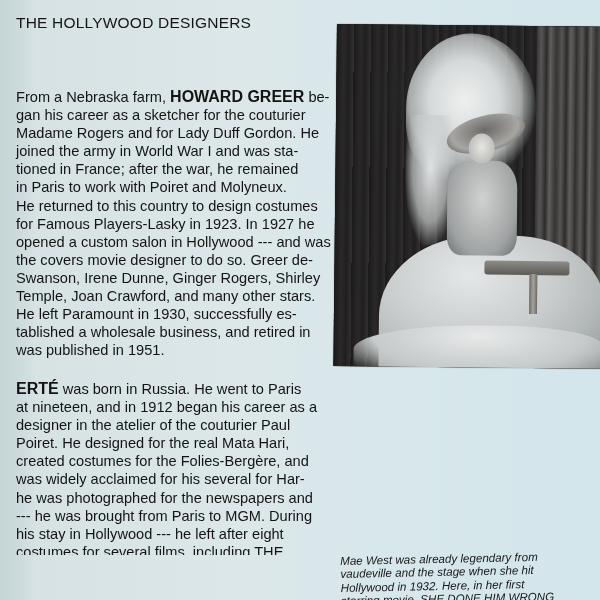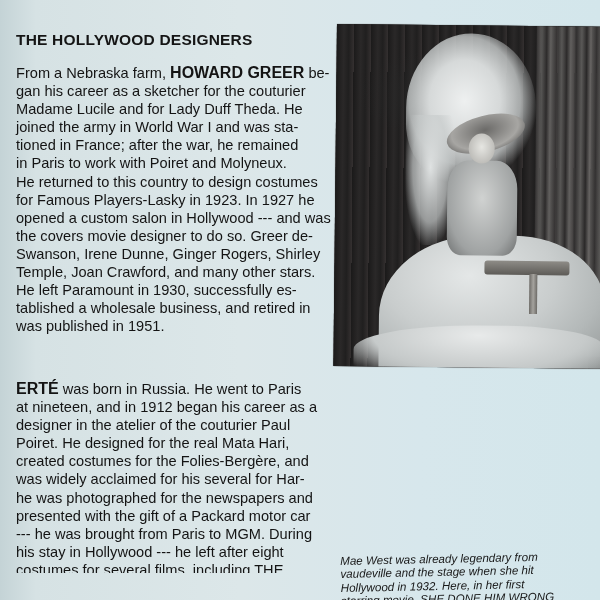--- a/index.html
+++ b/index.html
@@ -4,30 +4,30 @@
   <style>
     html, body { margin: 0; padding: 0; }
     body {
       width: 600px; height: 600px; overflow: hidden; position: relative;
       background: linear-gradient(90deg, #c4d3d6 0%, #d6e2e4 6%, #dce7e9 40%, #d7e7ec 70%, #d3e6eb 100%);
       font-family: "Liberation Sans", "DejaVu Sans", sans-serif;
       color: #111;
     }
     .page { position: absolute; inset: 0; }
     .heading {
-      position: absolute; left: 16px; top: 31px;
-      font-size: 15.5px; font-weight: bold; letter-spacing: 0.2px;
+      position: absolute; left: 16px; top: 14px;
+      font-size: 15.5px; font-weight: normal; letter-spacing: 0.2px;
       color: #151515; margin: 0;
     }
     .col {
       position: absolute; left: 16px; width: 320px;
       font-size: 14.6px; line-height: 18.1px; color: #141414;
     }
     .col .line { white-space: nowrap; display: block; }
-    .para1 { top: 64px; }
+    .para1 { top: 88px; }
     .para2 { top: 380px; }
     .bold { font-weight: bold; font-size: 16px; }
     .cut { overflow: hidden; height: 12px; }
 
     
     .photo {
       position: absolute; left: 337px; top: 24px; width: 270px; height: 342px;
       background:
         radial-gradient(ellipse 60px 40px at 30% 20%, rgba(40,40,40,0.6), transparent),
         repeating-linear-gradient(90deg, #1b1a1a 0px, #2a2828 7px, #201f1f 12px, #332f2f 17px),
@@ -99,21 +99,21 @@
 </head>
 <body>
 
 <div class="page">
 
   <h1 class="heading">THE HOLLYWOOD DESIGNERS</h1>
 
   <div class="col para1">
     <span class="line"><span>From a Nebraska farm, </span><span class="bold">HOWARD GREER</span><span> be-</span></span>
     <span class="line">gan his career as a sketcher for the couturier</span>
-    <span class="line">Madame Lucile and for Lady Duff Theda. He</span>
+    <span class="line">Madame Rogers and for Lady Duff Gordon. He</span>
     <span class="line">joined the army in World War I and was sta-</span>
     <span class="line">tioned in France;  after the war, he remained</span>
     <span class="line">in Paris to work with Poiret and Molyneux.</span>
     <span class="line">He returned to this country to design costumes</span>
     <span class="line">for Famous Players-Lasky in 1923.  In 1927 he</span>
     <span class="line">opened a custom salon in Hollywood --- and was</span>
     <span class="line">the covers movie designer to do so.  Greer de-</span>
     <span class="line">Swanson, Irene Dunne, Ginger Rogers, Shirley</span>
     <span class="line">Temple, Joan Crawford, and many other stars.</span>
     <span class="line">He left Paramount in 1930, successfully es-</span>
@@ -122,21 +122,20 @@
   </div>
 
   <div class="col para2">
     <span class="line"><span class="bold">ERTÉ</span><span> was born in Russia.  He went to Paris</span></span>
     <span class="line">at nineteen, and in 1912 began his career as a</span>
     <span class="line">designer in the atelier of the couturier Paul</span>
     <span class="line">Poiret.  He designed for the real Mata Hari,</span>
     <span class="line">created costumes for the Folies-Bergère, and</span>
     <span class="line">was widely acclaimed for his several for Har-</span>
     <span class="line">he was photographed for the newspapers and</span>
-    <span class="line">presented with the gift of a Packard motor car</span>
     <span class="line">--- he was brought from Paris to MGM.  During</span>
     <span class="line">his stay in Hollywood --- he left after eight</span>
     <span class="line cut">costumes for several films, including THE</span>
   </div>
 
   <div class="photo">
     <div class="curtain-right"></div>
     <div class="feathers"></div>
     <div class="feathers2"></div>
     <div class="gown"></div>

